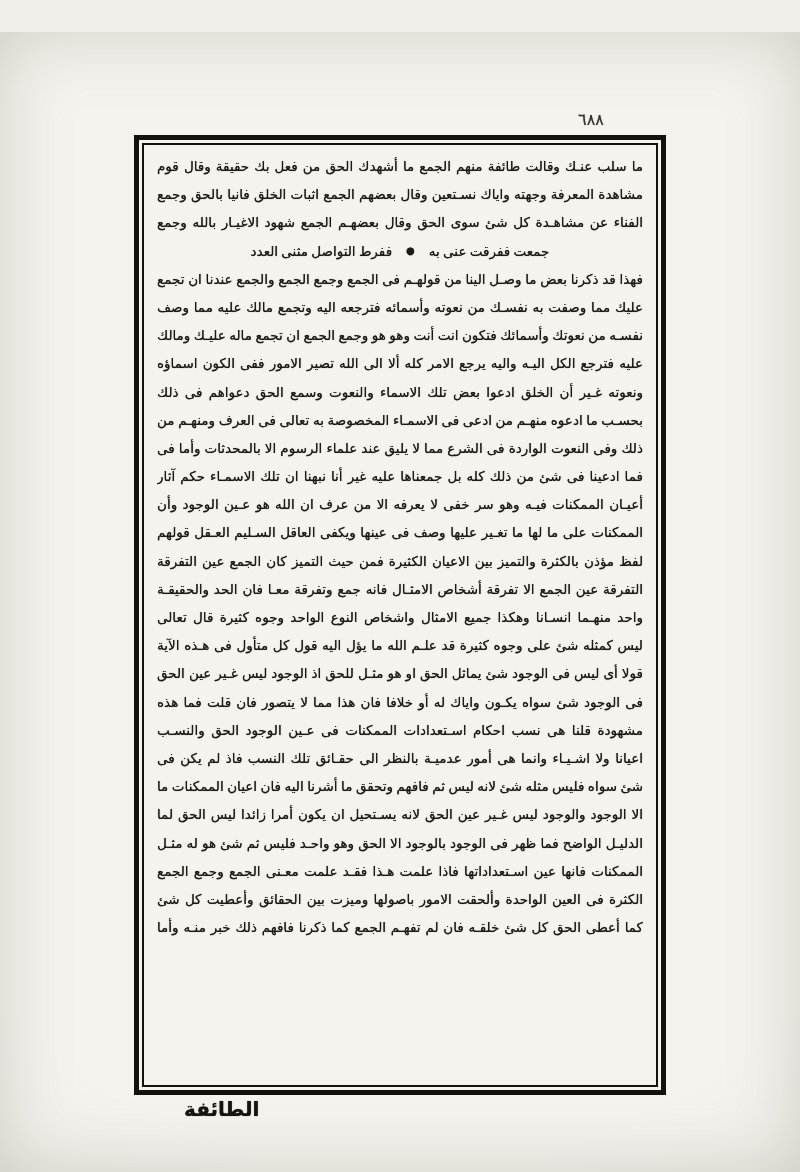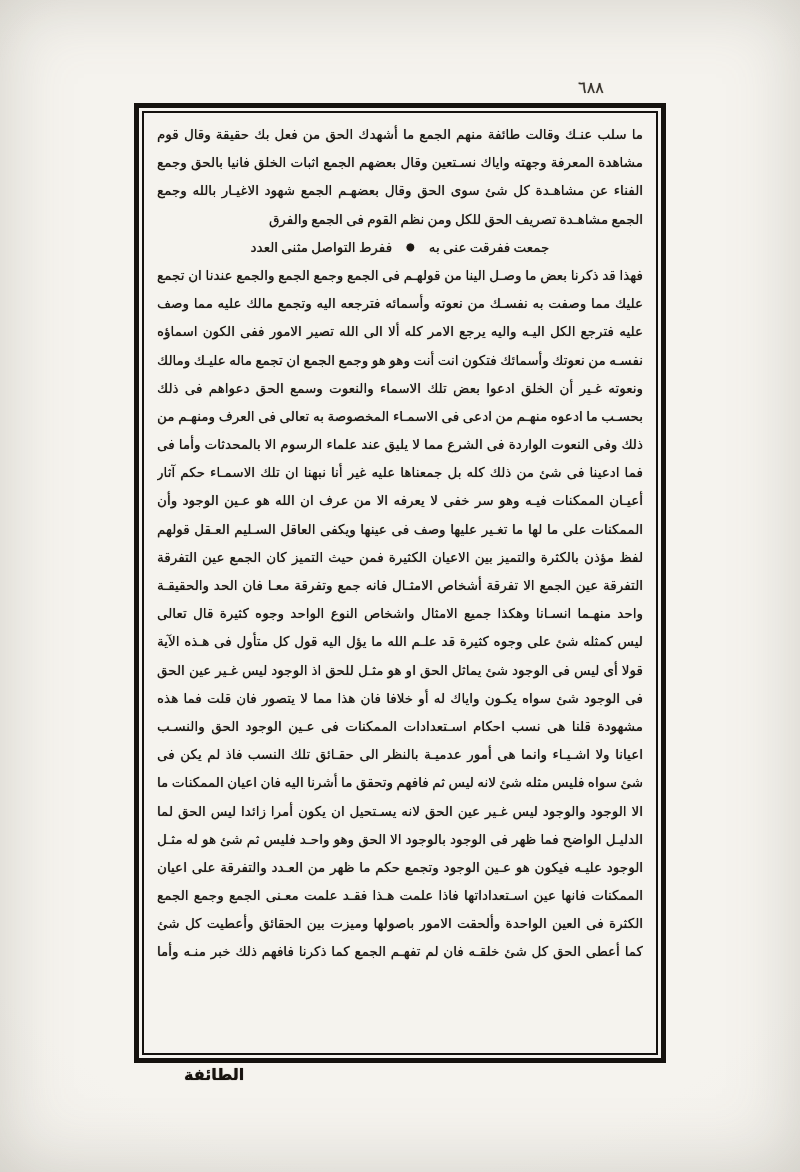--- a/index.html
+++ b/index.html
@@ -7,20 +7,21 @@
   body {
     width: 800px; height: 1172px;
     position: relative; overflow: hidden;
     background: #f1efea;
     font-family: "DejaVu Sans", sans-serif;
   }
   .page {
     position: absolute; inset: 0;
     background: radial-gradient(ellipse 130% 100% at 50% 45%, #f5f3ee 55%, #e7e4de 100%);
     box-shadow: inset 0 0 70px rgba(115,110,98,0.28);
+    margin-top: 32px;
   }
   .page-number {
     position: absolute; left: 556px; top: 78px; width: 70px;
     text-align: center;
     font-size: 16px; color: #38332c;
     text-shadow: 0 0 1px rgba(40,35,28,0.6);
     direction: rtl;
   }
   .frame-outer {
     position: absolute; left: 134px; top: 103px; width: 532px; height: 960px;
@@ -53,66 +54,64 @@
     padding-left: 96px;
   }
   .line.verse {
     text-align: center;
     text-align-last: center;
     padding: 0 40px;
   }
   .verse-sep { margin: 0 14px; font-size: 10px; vertical-align: 2px; }
   .catchword {
     position: absolute; left: 184px; top: 1065px;
-    font-size: 16px; font-weight: bold;
+    font-size: 20px; font-weight: bold;
     color: #17130e;
     direction: rtl;
     text-shadow: 0 0 0.8px rgba(20,15,10,0.9);
   }
 </style>
 </head>
 <body>
 
 <div class="page">
 
   <div class="page-number">٦٨٨</div>
 
   <div class="frame-outer">
     <div class="frame-inner">
       <div class="text-block">
 
         <div class="line">ما سلب عنـك وقالت طائفة منهم الجمع ما أشهدك الحق من فعل بك حقيقة وقال قوم الجمع</div>
         <div class="line">مشاهدة المعرفة وجهته واياك نسـتعين وقال بعضهم الجمع اثبات الخلق فانيا بالحق وجمع الجمع</div>
         <div class="line">الفناء عن مشاهـدة كل شئ سوى الحق وقال بعضهـم الجمع شهود الاغيـار بالله وجمع الجمع</div>
-        <div class="line short">الجمع مشاهـدة تصريف الحق للكل ومن نظم القوم فى الجمع والفرق</div>
 
         <div class="line verse"><span>جمعت ففرقت عنى به</span><span class="verse-sep">●</span><span>ففرط التواصل مثنى العدد</span></div>
 
         <div class="line">فهذا قد ذكرنا بعض ما وصـل الينا من قولهـم فى الجمع وجمع الجمع والجمع عندنا ان تجمع ماله</div>
         <div class="line">عليك مما وصفت به نفسـك من نعوته وأسمائه فترجعه اليه وتجمع مالك عليه مما وصف الحق به</div>
+        <div class="line">نفسـه من نعوتك وأسمائك فتكون انت أنت وهو هو وجمع الجمع ان تجمع ماله عليـك ومالك</div>
         <div class="line">عليه فترجع الكل اليـه واليه يرجع الامر كله ألا الى الله تصير الامور ففى الكون اسماؤه</div>
-        <div class="line">نفسـه من نعوتك وأسمائك فتكون انت أنت وهو هو وجمع الجمع ان تجمع ماله عليـك ومالك</div>
         <div class="line">ونعوته غـير أن الخلق ادعوا بعض تلك الاسماء والنعوت وسمع الحق دعواهم فى ذلك فخاطبهم</div>
         <div class="line">بحسـب ما ادعوه منهـم من ادعى فى الاسمـاء المخصوصة به تعالى فى العرف ومنهـم من ادعى فى</div>
         <div class="line">ذلك وفى النعوت الواردة فى الشرع مما لا يليق عند علماء الرسوم الا بالمحدثات وأما فى طريقنا</div>
         <div class="line">فما ادعينا فى شئ من ذلك كله بل جمعناها عليه غير أنا نبهنا ان تلك الاسمـاء حكم آثار استعداد</div>
         <div class="line">أعيـان الممكنات فيـه وهو سر خفى لا يعرفه الا من عرف ان الله هو عـين الوجود وأن اعيان</div>
         <div class="line">الممكنات على ما لها ما تغـير عليها وصف فى عينها ويكفى العاقل السـليم العـقل قولهم الجمع فانه</div>
         <div class="line">لفظ مؤذن بالكثرة والتميز بين الاعيان الكثيرة فمن حيث التميز كان الجمع عين التفرقة وليست</div>
         <div class="line">التفرقة عين الجمع الا تفرقة أشخاص الامثـال فانه جمع وتفرقة معـا فان الحد والحقيقـة تجمع</div>
         <div class="line">واحد منهـما انسـانا وهكذا جميع الامثال واشخاص النوع الواحد وجوه كثيرة قال تعالى</div>
         <div class="line">ليس كمثله شئ على وجوه كثيرة قد علـم الله ما يؤل اليه قول كل متأول فى هـذه الآية وأعلاها</div>
         <div class="line">قولا أى ليس فى الوجود شئ يماثل الحق او هو مثـل للحق اذ الوجود ليس غـير عين الحق فما</div>
         <div class="line">فى الوجود شئ سواه يكـون واياك له أو خلافا فان هذا مما لا يتصور فان قلت فما هذه الكثرة</div>
         <div class="line">مشهودة قلنا هى نسب احكام اسـتعدادات الممكنات فى عـين الوجود الحق والنسـب ليست</div>
         <div class="line">اعيانا ولا اشـيـاء وانما هى أمور عدميـة بالنظر الى حقـائق تلك النسب فاذ لم يكن فى الوجود</div>
         <div class="line">شئ سواه فليس مثله شئ لانه ليس ثم فافهم وتحقق ما أشرنا اليه فان اعيان الممكنات ما اسـتفادت</div>
         <div class="line">الا الوجود والوجود ليس غـير عين الحق لانه يسـتحيل ان يكون أمرا زائدا ليس الحق لما يحيط به</div>
         <div class="line">الدليـل الواضح فما ظهر فى الوجود بالوجود الا الحق وهو واحـد فليس ثم شئ هو له مثـل لانه</div>
-        <div class="line">الوجود عليـه فيكون هو عـين الوجود وتجمع حكم ما ظهر من العـدد والتفرقة على اعيان</div>
         <div class="line">الممكنات فانها عين اسـتعداداتها فاذا علمت هـذا فقـد علمت معـنى الجمع وجمع الجمع ووجود</div>
         <div class="line">الكثرة فى العين الواحدة وألحقت الامور باصولها وميزت بين الحقائق وأعطيت كل شئ حكمه</div>
         <div class="line">كما أعطى الحق كل شئ خلقـه فان لم تفهـم الجمع كما ذكرنا فافهم ذلك خبر منـه وأما اشارات</div>
 
       </div>
     </div>
   </div>
 
   <div class="catchword">الطائفة</div>
 

